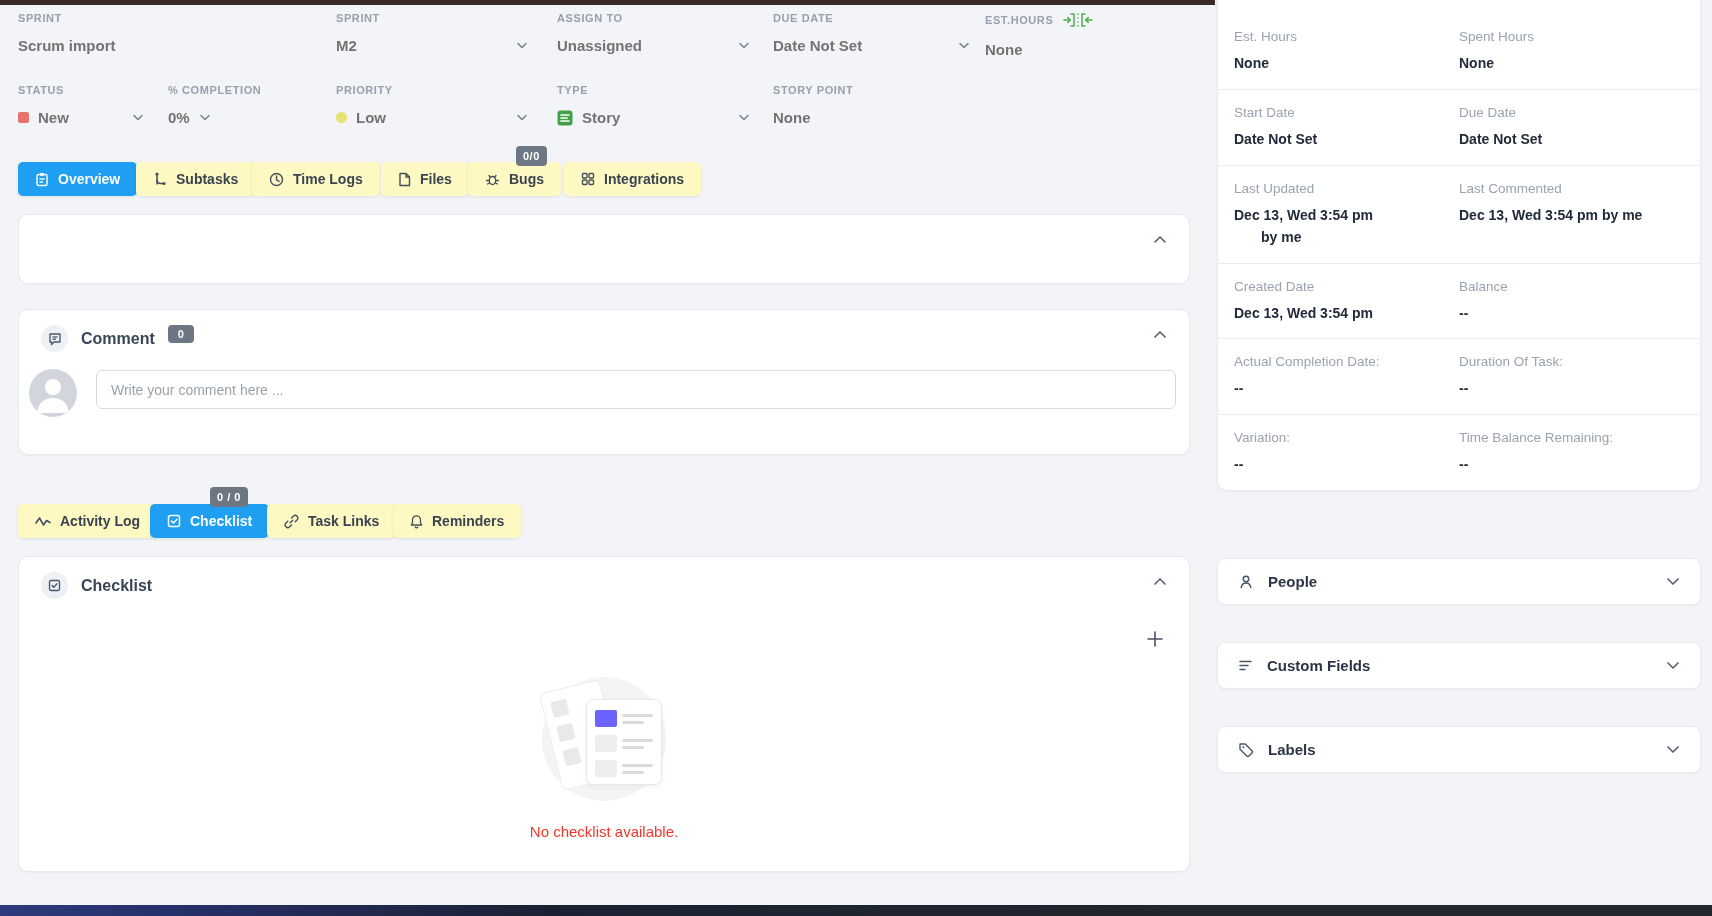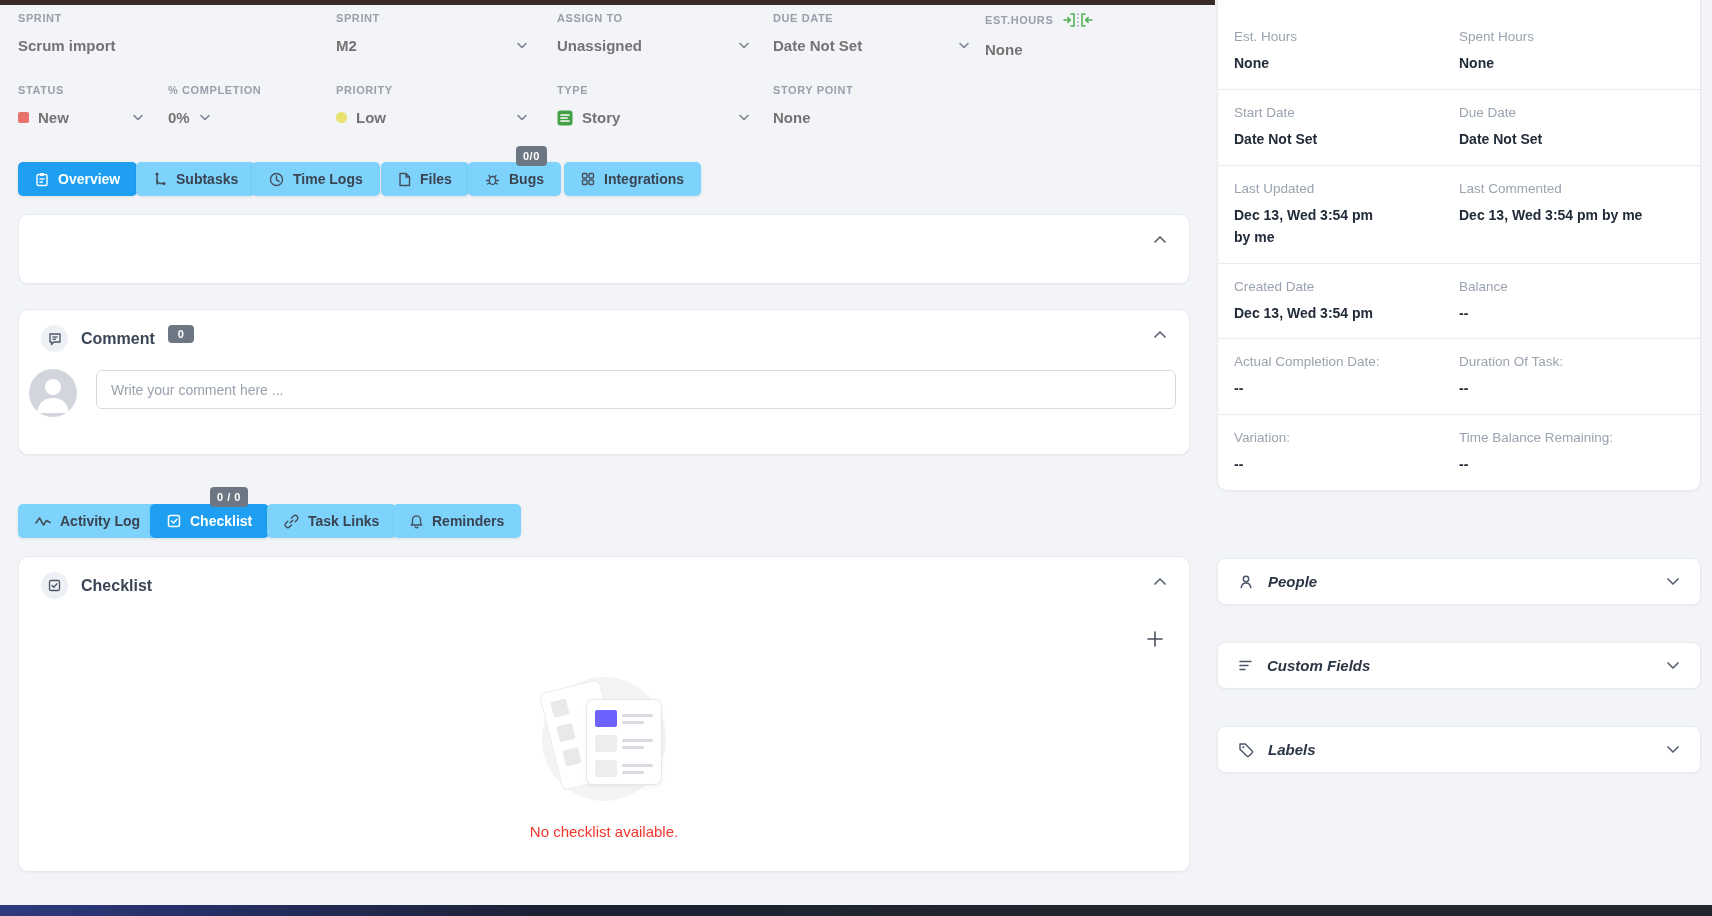--- a/index.html
+++ b/index.html
@@ -17,21 +17,21 @@
   .field{position:absolute;}
   .f-label{font-size:11px;letter-spacing:.6px;color:#97a0ac;font-weight:700;}
   .f-value{margin-top:13px;font-size:15px;font-weight:700;color:#737373;display:flex;align-items:center;gap:9px;}
   .chev{color:#7a8492;display:inline-flex;align-items:center;}
   .chev-abs{position:absolute;top:30px;}
   .dot{width:11px;height:11px;border-radius:50%;display:inline-block;}
   .sq{width:11px;height:11px;border-radius:2px;display:inline-block;}
   .esticon{display:inline-flex;margin-left:10px;vertical-align:middle;}
   
   .tab{position:absolute;height:34px;display:flex;align-items:center;gap:9px;padding:0 17px;
-    background:#7dd3fc;border-radius:5px;font-size:14px;font-weight:700;color:#3a4451;
+    background:#fef9c3;border-radius:5px;font-size:14px;font-weight:700;color:#3a4451;
     box-shadow:0 1px 3px rgba(25,39,62,.10);cursor:pointer;white-space:nowrap;}
   .tab .ticon{display:inline-flex;color:#454f5d;}
   .tab.active{background:#1e9ff2;color:#fff;}
   .tab.active .ticon{color:#fff;}
   .count-badge{position:absolute;background:#6d7683;color:#fff;font-size:11px;font-weight:700;
     padding:4px 7px;border-radius:4px;z-index:3;letter-spacing:.5px;}
   
   .panel{position:absolute;left:18px;width:1172px;background:#fff;border:1px solid #e5eaef;
     border-radius:10px;box-shadow:0 1px 2px rgba(16,30,54,.04);box-sizing:border-box;}
   .panel-header{display:flex;align-items:center;gap:13px;padding:15px 22px 0 22px;}
@@ -74,27 +74,27 @@
   .empty-text{margin-top:22px;font-size:15px;color:#f3362b;}
   
   .details{position:absolute;left:1217px;top:0;width:484px;background:#fff;
     border:1px solid #e5eaef;border-top:none;border-radius:0 0 10px 10px;box-sizing:border-box;
     padding-top:14px;box-shadow:0 1px 2px rgba(16,30,54,.04);}
   .d-row{display:flex;padding:15px 16px 16px 16px;}
   .d-row + .d-row{border-top:1px solid #e9edf1;}
   .d-cell{width:50%;box-sizing:border-box;padding-right:10px;}
   .d-label{font-size:13.5px;color:#9aa3af;}
   .d-value{margin-top:10px;font-size:14px;font-weight:700;color:#222b39;line-height:1.35;}
-  .d-value2{font-size:14px;font-weight:700;color:#222b39;line-height:1.35;margin-top:3px;}
+  .d-value2{font-size:14px;font-weight:700;color:#222b39;line-height:1.35;margin-top:3px;margin-left:27px;}
   
   .side-sec{position:absolute;left:1217px;width:484px;height:47px;background:#fff;
     border:1px solid #e5eaef;border-radius:8px;box-sizing:border-box;display:flex;align-items:center;
     gap:14px;padding:0 20px;cursor:pointer;box-shadow:0 1px 2px rgba(16,30,54,.04);}
   .side-sec .sicon{color:#4a5568;display:inline-flex;}
-  .side-sec .slabel{font-size:15px;font-weight:700;color:#2b3545;font-style:italic;}
+  .side-sec .slabel{font-size:15px;font-weight:700;color:#2b3545;}
   .side-sec .schev{position:absolute;right:20px;color:#5b6573;}
   svg{display:block;}
 </style>
 </head>
 <body>
 
 <div class="topbar"></div>
 
 <div class="field" style="left:18px;top:12px;width:300px;">
   <div class="f-label">SPRINT</div>

